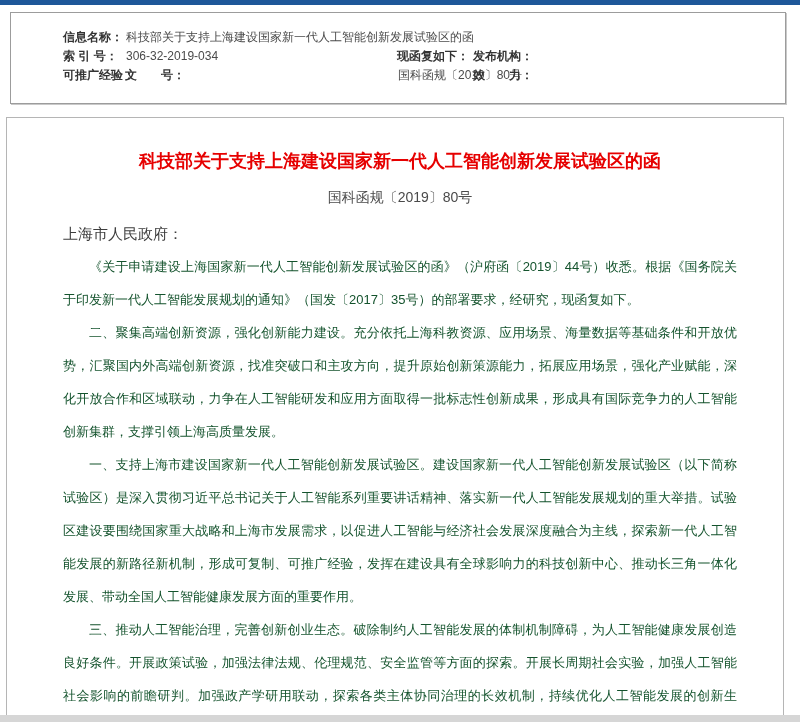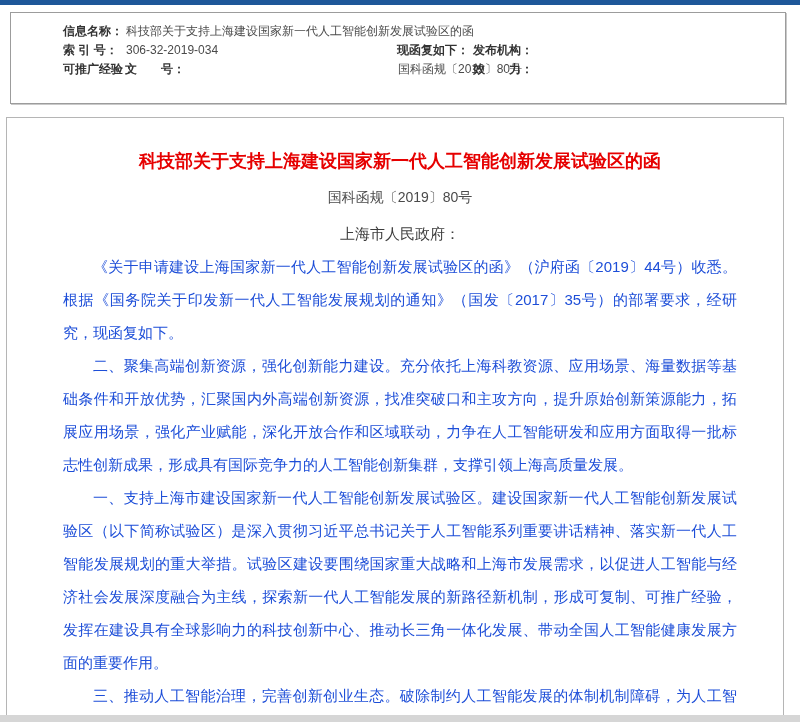--- a/index.html
+++ b/index.html
@@ -15,21 +15,21 @@
     width: 800px; height: 5px;
     background: #1e5799;
   }
   
   .meta-panel {
     position: absolute; left: 10px; top: 12px;
     width: 776px; height: 92px;
     background: #ffffff;
     border: 1px solid #9c9c9c;
     box-shadow: 1px 1px 0 #c9c9c9;
-    padding: 9px 0 0 52px;
+    padding: 15px 0 0 52px;
   }
   .meta-grid {
     display: grid;
     grid-template-columns: 62px 272px 76px auto;
     grid-auto-rows: 19px;
     font-size: 12px;
     line-height: 19px;
     white-space: nowrap;
   }
   .meta-label { font-weight: bold; color: #333; }
@@ -56,25 +56,24 @@
     font-size: 14px;
     color: #4a4a4a;
     line-height: 22px;
     margin-top: 12px;
   }
   .doc-salutation {
     font-size: 15px;
     color: #3d3d3d;
     line-height: 33px;
     margin-top: 9px;
-    text-align: center;
   }
   .doc-paragraph {
-    font-size: 15px;
-    color: #1d4ed8;
+    font-size: 13px;
+    color: #14532d;
     line-height: 33px;
     text-indent: 2em;
     text-align: justify;
   }
   .bottom-strip {
     position: absolute; left: 0; bottom: 0;
     width: 800px; height: 7px;
     background: #d6d6d6;
   }
 </style>

